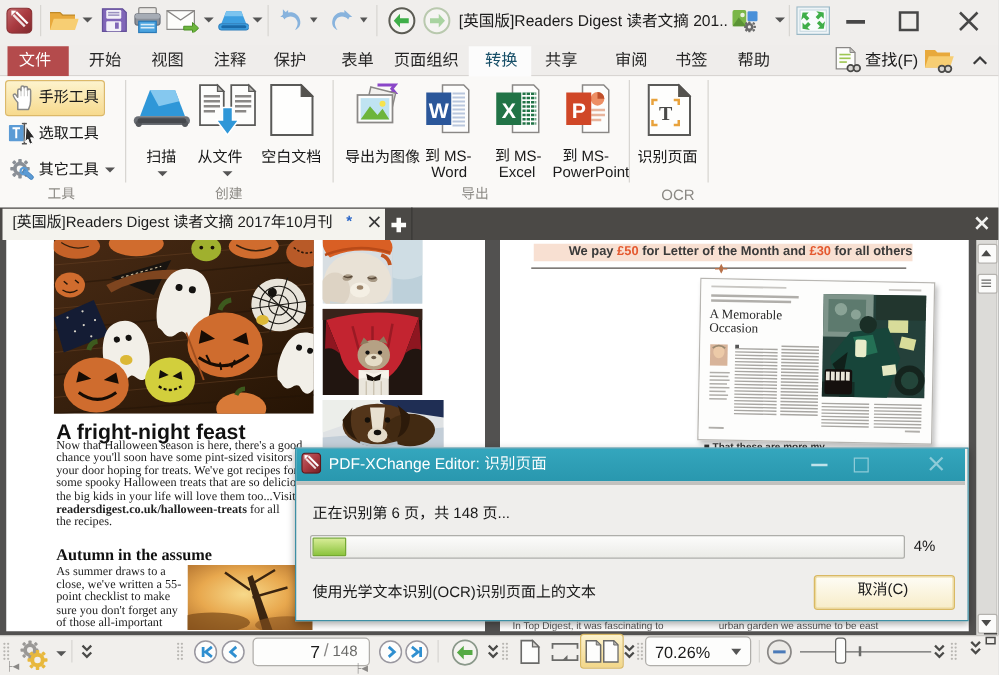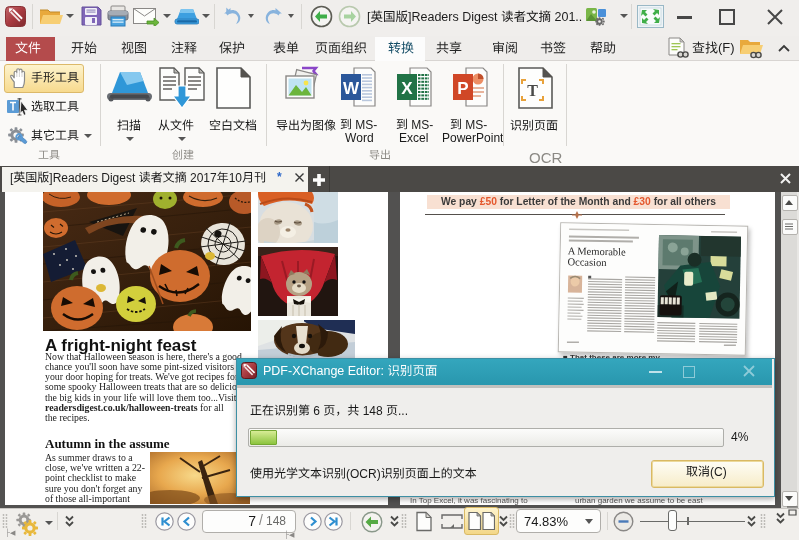--- a/index.html
+++ b/index.html
@@ -481,21 +481,21 @@
 </svg>
 <div style="position:absolute;left:510px;top:119px;width:48px;">
       <svg width="48" height="15" viewBox="0 0 48 15" style="position:absolute;overflow:visible" fill="#1a1a1a">
         <path transform="translate(0.0,10.56) scale(0.01200,-0.01200)" d="M513 697H816V398H513ZM439 769V326H893V769ZM738 205C791 118 847 1 869 -71L943 -41C921 30 862 144 806 230ZM510 228C481 126 428 28 361 -36C379 -46 413 -67 427 -79C494 -9 553 98 587 211ZM102 769C156 722 224 657 257 615L309 667C276 708 206 771 151 814ZM50 526V454H191V107C191 54 154 15 135 -1C148 -12 172 -37 181 -52C196 -32 224 -10 398 126C389 140 375 170 369 190L264 110V526Z"></path>
         <path transform="translate(12.0,10.56) scale(0.01200,-0.01200)" d="M626 720V165H699V720ZM838 821V18C838 0 832 -5 813 -6C795 -7 737 -7 669 -5C681 -27 692 -61 696 -81C785 -81 838 -79 870 -66C900 -54 913 -31 913 19V821ZM162 728H420V536H162ZM93 796V467H492V796ZM235 442 230 355H56V287H223C205 148 160 38 33 -28C49 -40 71 -66 80 -84C223 -5 273 125 294 287H433C424 99 414 27 398 9C390 0 381 -2 366 -2C350 -2 311 -2 268 2C280 -18 288 -47 289 -70C333 -72 377 -72 400 -69C427 -67 444 -60 461 -39C487 -9 497 81 508 322C508 333 509 355 509 355H301L306 442Z"></path>
         <path transform="translate(24.0,10.56) scale(0.01200,-0.01200)" d="M464 462V281C464 174 421 55 50 -19C66 -35 87 -64 96 -80C485 4 541 143 541 280V462ZM545 110C661 56 812 -27 885 -83L932 -23C854 32 703 111 589 161ZM171 595V128H248V525H760V130H839V595H478C497 630 517 673 535 715H935V785H74V715H449C437 676 419 631 403 595Z"></path>
         <path transform="translate(36.0,10.56) scale(0.01200,-0.01200)" d="M389 334H601V221H389ZM389 395V506H601V395ZM389 160H601V43H389ZM58 774V702H444C437 661 426 614 416 576H104V-80H176V-27H820V-80H896V576H493L532 702H945V774ZM176 43V506H320V43ZM820 43H670V506H820Z"></path>
       </svg>
     </div>
 <div class="sep" style="left:566px;top:64px;height:82px"></div>
-<div class="abs" style="left:529px;top:149px;font-size:15px;color:#8b8984">OCR</div>
+<div class="abs" style="left:529px;top:149px;font-size:12px;color:#8b8984">OCR</div>
 <div class="abs" style="left:0;top:166px;width:799px;height:26px;background:#4b4946"></div>
 <div class="abs" style="left:2px;top:167px;width:306px;height:25px;background:#f4f3ee"></div>
 <div style="position:absolute;left:10px;top:171px;width:256px;">
       <svg width="256" height="15" viewBox="0 0 256 15" style="position:absolute;overflow:visible" fill="#1c1c1c">
         <text x="0.0" y="10.56" font-family="Liberation Sans" font-size="12px" textLength="3.3">[</text>
         <path transform="translate(3.3,10.56) scale(0.01200,-0.01200)" d="M457 627V512H160V278H57V207H431C391 118 288 37 38 -19C55 -36 75 -66 84 -82C345 -19 458 75 505 181C585 35 721 -47 921 -82C931 -61 952 -30 969 -14C776 13 641 83 569 207H945V278H846V512H535V627ZM232 278V446H457V351C457 327 456 302 452 278ZM771 278H531C534 302 535 326 535 350V446H771ZM640 840V748H355V840H281V748H69V680H281V575H355V680H640V575H715V680H928V748H715V840Z"></path>
         <path transform="translate(15.3,10.56) scale(0.01200,-0.01200)" d="M592 320C629 286 671 238 691 206L743 237C722 268 679 315 641 347ZM228 196V132H777V196H530V365H732V430H530V573H756V640H242V573H459V430H270V365H459V196ZM86 795V-80H162V-30H835V-80H914V795ZM162 40V725H835V40Z"></path>
         <path transform="translate(27.3,10.56) scale(0.01200,-0.01200)" d="M105 820V422C105 271 96 91 30 -37C47 -47 72 -69 84 -83C143 20 164 151 171 283H309V-79H378V351H173L174 423V496H439V563H351V842H282V563H174V820ZM852 479C830 365 792 268 743 188C694 272 659 371 636 479ZM483 772V427C483 278 474 90 397 -43C415 -52 444 -72 457 -85C543 58 555 259 555 427V479H576C602 345 642 226 700 128C646 61 583 11 514 -21C530 -35 549 -64 559 -82C627 -47 689 2 742 65C789 3 845 -46 912 -82C923 -63 946 -36 963 -22C893 11 834 60 786 123C857 228 908 365 932 539L887 551L875 548H555V712C692 723 841 742 948 768L901 832C800 806 630 784 483 772Z"></path>
         <text x="39.3" y="10.56" font-family="Liberation Sans" font-size="12px" textLength="86.0">]Readers Digest</text>
         <path transform="translate(128.7,10.56) scale(0.01200,-0.01200)" d="M443 452C496 424 558 382 588 351L624 394C593 424 529 464 478 490ZM370 361C424 333 487 288 518 256L554 300C524 332 459 374 406 400ZM683 105C765 51 863 -30 911 -83L959 -34C910 19 809 96 728 148ZM105 768C159 722 226 657 259 615L310 670C277 711 207 773 153 817ZM367 593V528H851C837 485 821 441 807 410L867 394C890 442 916 517 937 584L889 596L877 593H685V683H894V747H685V840H611V747H404V683H611V593ZM639 489V371C639 333 637 293 626 251H346V185H601C562 108 484 33 330 -26C345 -40 367 -67 375 -85C560 -11 644 86 682 185H946V251H701C709 292 711 331 711 369V489ZM40 526V454H188V89C188 40 158 7 141 -7C153 -19 173 -45 181 -60V-59C195 -39 221 -16 377 113C368 127 355 156 348 176L258 104V526Z"></path>
@@ -657,37 +657,37 @@
 <path d="M38 6 L50 6 L48 24 L40 24 Z" fill="#e8e0d0"></path>
 <ellipse cx="44" cy="28" rx="8" ry="6" fill="#e3dac8"></ellipse>
 <ellipse cx="44" cy="26" rx="3" ry="2.2" fill="#13100c"></ellipse>
 <circle cx="36" cy="16" r="2.2" fill="#15100a"></circle>
       <circle cx="52" cy="16" r="2.2" fill="#15100a"></circle>
 <path d="M30 34 q14 5 30 0" stroke="#b8c4cc" stroke-width="2" fill="none"></path>
 </svg>
 <div class="abs" style="left:45px;top:336px;width:300px;font-family:Liberation Sans, sans-serif;font-size:17px;font-weight:bold;color:#111">A fright-night feast</div>
 <div class="abs" style="left:45px;top:352px;width:240px;font-family:'Liberation Serif',serif;font-size:9.8px;line-height:10.15px;color:#222;white-space:nowrap">Now that Halloween season is here, there's a good<br>chance you'll soon have some pint-sized visitors at<br>your door hoping for treats. We've got recipes for<br>some spooky Halloween treats that are so delicious<br>the big kids in your life will love them too...Visit<br><b>readersdigest.co.uk/halloween-treats</b> for all<br>the recipes.</div>
 <div class="abs" style="left:45px;top:436px;width:300px;font-family:'Liberation Serif',serif;font-size:13px;font-weight:bold;color:#111">Autumn in the assume</div>
-<div class="abs" style="left:45px;top:453px;width:100px;font-family:'Liberation Serif',serif;font-size:9.8px;line-height:10.2px;color:#222">As summer draws to a close, we've written a 22-point checklist to make sure you don't forget any of those all-important</div>
+<div class="abs" style="left:45px;top:453px;width:100px;font-family:'Liberation Serif',serif;font-size:9.8px;line-height:10.2px;color:#222">As summer draws to a close, we've written a 55-point checklist to make sure you don't forget any of those all-important</div>
 <svg class="abs" style="left:150px;top:452px" width="100" height="52" viewBox="0 0 100 52">
 <defs>
         <radialGradient id="aut" cx="0.45" cy="0.45" r="0.8">
           <stop offset="0" stop-color="#f7d98a"></stop>
           <stop offset="0.45" stop-color="#e8a84e"></stop>
           <stop offset="1" stop-color="#9a5a20"></stop>
         </radialGradient>
       </defs>
 <rect width="100" height="52" fill="url(#aut)"></rect>
 <path d="M60 52 L48 10 L52 8 L68 52 Z" fill="#3a2410"></path>
 <path d="M50 20 L30 6 M50 16 L70 4 M52 26 L80 18" stroke="#3a2410" stroke-width="2" fill="none"></path>
 <ellipse cx="20" cy="46" rx="30" ry="8" fill="#7a4a18" opacity="0.7"></ellipse>
 <ellipse cx="80" cy="48" rx="26" ry="7" fill="#8a5520" opacity="0.6"></ellipse>
 </svg>
 <div class="abs" style="left:427px;top:195px;width:303px;height:14px;background:#f8e0d2"></div>
-<div class="abs" style="left:427px;top:196px;width:303px;text-align:center;font-size:10.3px;font-weight:bold;color:#3a3a3a">We pay <span style="color:#e4582e">£50</span> for Letter of the Month and <span style="color:#e4582e">£30</span> for all others</div>
+<div class="abs" style="left:427px;top:196px;width:303px;text-align:right;font-size:10.3px;font-weight:bold;color:#3a3a3a">We pay <span style="color:#e4582e">£50</span> for Letter of the Month and <span style="color:#e4582e">£30</span> for all others</div>
 <div class="abs" style="left:425px;top:214px;width:300px;height:1.4px;background:#55504c"></div>
 <svg class="abs" style="left:572px;top:211px" width="10" height="8" viewBox="0 0 10 8">
       <path d="M5 0 L7 4 L5 8 L3 4 Z" fill="#b8714a"></path>
       <path d="M0 4 h3 M7 4 h3" stroke="#b8714a" stroke-width="1.2"></path>
     </svg>
 <div class="abs" style="left:559px;top:224px;width:186px;height:128px;background:#fdfdfc;border:1px solid #b8b6b2;box-shadow:2px 3px 4px rgba(0,0,0,0.25);transform:rotate(1.1deg)"></div>
 <svg class="abs" style="left:560px;top:225px;transform:rotate(1.1deg)" width="184" height="126" viewBox="0 0 184 126">
 <rect width="184" height="126" fill="#fdfdfc"></rect>
 <rect x="8" y="5" width="60" height="1.5" fill="#c8c6c2"></rect>
       <rect x="150" y="5" width="26" height="1.5" fill="#c8c6c2"></rect>
@@ -799,21 +799,21 @@
         <rect x="140" y="104.8" width="38" height="1.1"></rect>
         <rect x="140" y="107.4" width="38" height="1.1"></rect>
         <rect x="140" y="110.0" width="38" height="1.1"></rect>
         <rect x="140" y="112.6" width="38" height="1.1"></rect>
         <rect x="140" y="115.2" width="38" height="1.1"></rect>
       </g>
 <rect x="8" y="118" width="12" height="1.5" fill="#b0aeaa"></rect>
       <rect x="165" y="118" width="12" height="1.5" fill="#b0aeaa"></rect>
 </svg>
 <div class="abs" style="left:563px;top:353px;width:180px;font-size:8px;font-weight:bold;color:#333">■ That these are more my</div>
-<div class="abs" style="left:410px;top:496px;width:150px;font-size:8px;color:#555">In Top Excel, it was fascinating to</div>
+<div class="abs" style="left:410px;top:496px;width:150px;font-size:8px;color:#555">In Top Digest, it was fascinating to</div>
 <div class="abs" style="left:575px;top:496px;width:160px;font-size:8px;color:#555">urban garden we assume to be east</div>
 <div class="abs" style="left:781px;top:192px;width:16px;height:316px;background:#dcdbd8"></div>
 <div class="abs" style="left:797px;top:192px;width:2px;height:316px;background:#e8e7e4"></div>
 <div class="abs" style="left:782px;top:195px;width:14px;height:14px;background:#fbfbfa;border:1px solid #b4b2ae;border-radius:2px"></div>
 <svg class="abs" style="left:784px;top:199px" width="10" height="7" viewBox="0 0 10 7">
       <path d="M1 6 L5 1 L9 6 Z" fill="#4a4a48"></path>
     </svg>
 <div class="abs" style="left:782px;top:219px;width:14px;height:14px;background:#fbfbfa;border:1px solid #b4b2ae;border-radius:2px"></div>
 <svg class="abs" style="left:785px;top:223px" width="8" height="7" viewBox="0 0 8 7">
       <path d="M0 1 h8 M0 3.5 h8 M0 6 h8" stroke="#6a6a68" stroke-width="1"></path>
@@ -1052,21 +1052,21 @@
         <circle cx="4.5" cy="5" r="0.9"></circle>
         <circle cx="1.5" cy="8" r="0.9"></circle>
         <circle cx="4.5" cy="8" r="0.9"></circle>
         <circle cx="1.5" cy="11" r="0.9"></circle>
         <circle cx="4.5" cy="11" r="0.9"></circle>
         <circle cx="1.5" cy="14" r="0.9"></circle>
         <circle cx="4.5" cy="14" r="0.9"></circle>
       </g>
     </svg>
 <div class="abs" style="left:516px;top:509px;width:85px;height:24px;background:#fdfdfc;border:1px solid #b0aeaa;border-radius:4px;box-sizing:border-box"></div>
-<div class="abs" style="left:524px;top:514px;font-size:13px;color:#1a1a1a">74.83%</div>
+<div class="abs" style="left:524px;top:514px;font-size:13px;color:#1a1a1a">70.26%</div>
 <div class="abs" style="left:585px;top:519px;width:0;height:0;border-left:4.5px solid transparent;border-right:4.5px solid transparent;border-top:5px solid #555;"></div>
 <div class="sep" style="left:607px;top:512px;height:18px"></div>
 <svg class="abs" style="left:613px;top:511px" width="21" height="21" viewBox="0 0 21 21">
 <circle cx="10.5" cy="10.5" r="9.3" fill="#eceae6" stroke="#8a8886" stroke-width="1.4"></circle>
 <rect x="5.5" y="9.3" width="10" height="2.4" fill="#4a7ab8"></rect>
 </svg>
 <div class="abs" style="left:640px;top:520.5px;width:105px;height:1.5px;background:#6a6a68"></div>
 <div class="abs" style="left:687px;top:517px;width:1.5px;height:8px;background:#6a6a68"></div>
 <div class="abs" style="left:668px;top:510px;width:9px;height:21px;background:#fdfdfc;border:1px solid #6a6a68;border-radius:3px;box-sizing:border-box"></div>
 <svg class="abs" style="left:745px;top:515px" width="13" height="13" viewBox="0 0 13 13">

